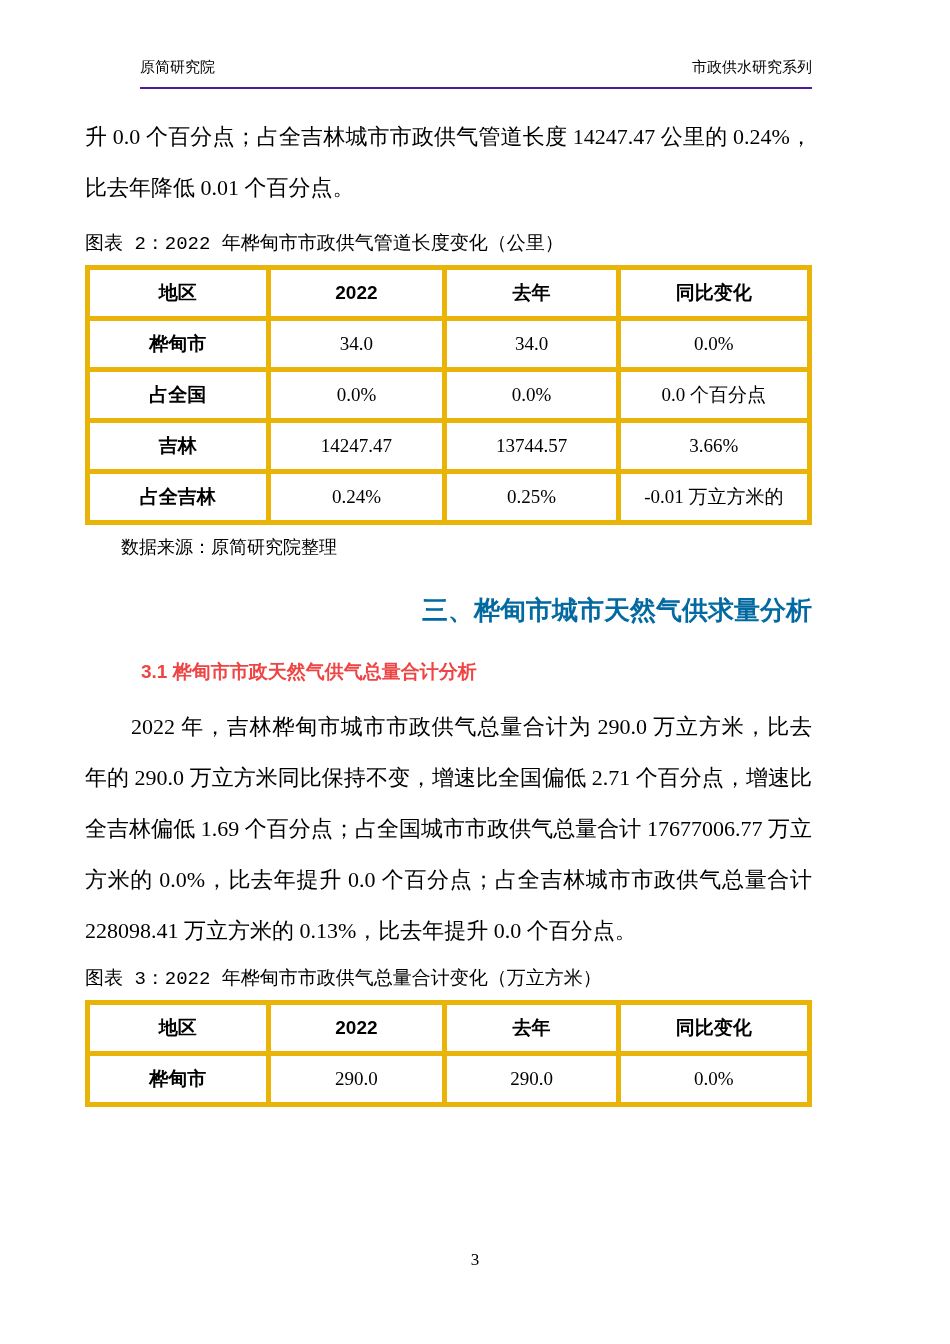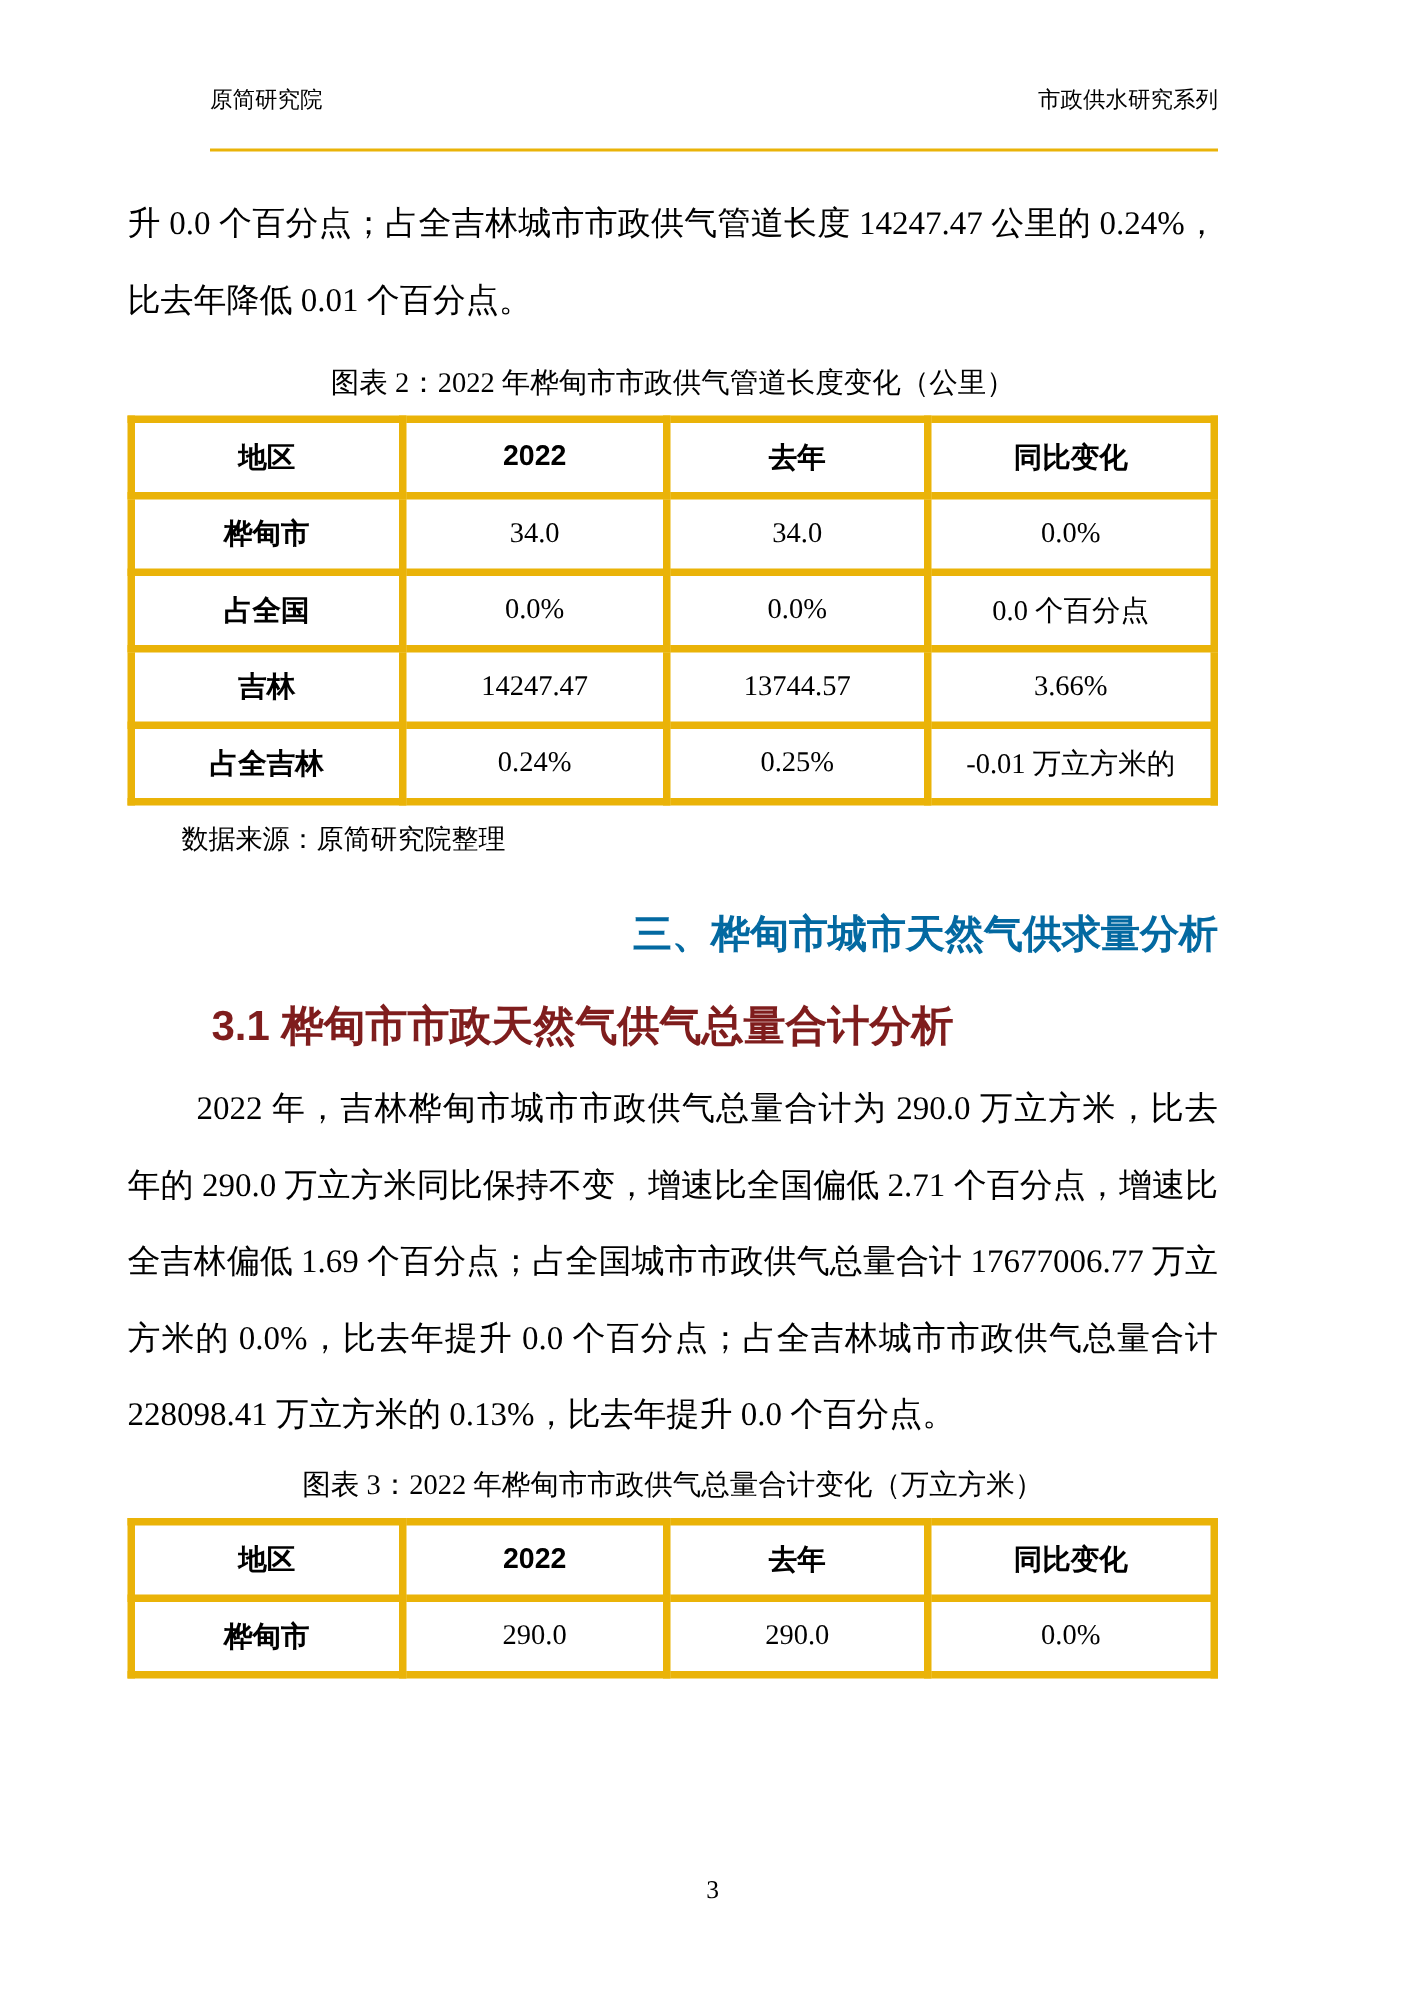--- a/index.html
+++ b/index.html
@@ -10,44 +10,44 @@
     height: 1344px;
     margin: 0 auto;
     background: #ffffff;
     color: #000000;
     font-family: "Liberation Serif", "DejaVu Serif", serif;
     overflow: hidden;
   }
   .page-header {
     margin: 0 138px 0 140px;
     padding-top: 58px;
-    padding-bottom: 23px;
-    border-bottom: 2px solid #eab308;
+    padding-bottom: 11px;
+    border-bottom: 2px solid #4c1d95;
     display: flex;
     justify-content: space-between;
     align-items: flex-end;
     font-size: 15px;
     line-height: 1.2;
   }
   .content { padding: 0 138px 0 85px; }
   .body-text {
     font-size: 22px;
     line-height: 51px;
     text-align: justify;
     text-align-last: left;
     text-justify: inter-ideograph;
   }
   .para-continuation { margin-top: 22px; }
   .para-indent { text-indent: 46px; margin-top: 14px; }
   .table-caption {
     margin-top: 18px;
     margin-bottom: 8px;
-    text-align: center;
     font-size: 19px;
     line-height: 26px;
+    font-family: Liberation Mono, monospace;
   }
   table.data-table {
     width: 100%;
     border-collapse: collapse;
     table-layout: fixed;
   }
   table.data-table th,
   table.data-table td {
     border: 5px solid #eab308;
     height: 51px;
@@ -79,23 +79,23 @@
     font-size: 26px;
     line-height: 34px;
     color: #0369a1;
     text-align: right;
   }
   h3.subsection-heading {
     margin-top: 30px;
     padding-left: 56px;
     font-family: "Liberation Sans", "DejaVu Sans", sans-serif;
     font-weight: bold;
-    font-size: 28px;
+    font-size: 19px;
     line-height: 30px;
-    color: #7f1d1d;
+    color: #ef4444;
   }
   .caption-3 { margin-top: 10px; }
   .page-footer {
     position: absolute;
     left: 0;
     bottom: 74px;
     width: 100%;
     text-align: center;
     font-size: 17px;
   }

